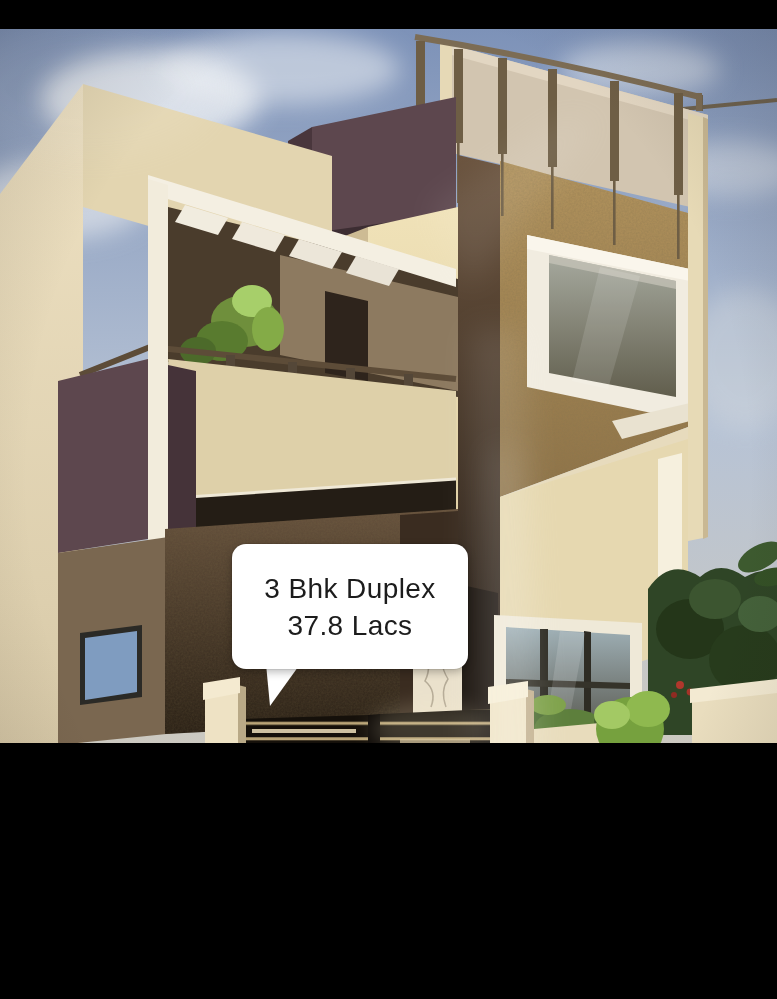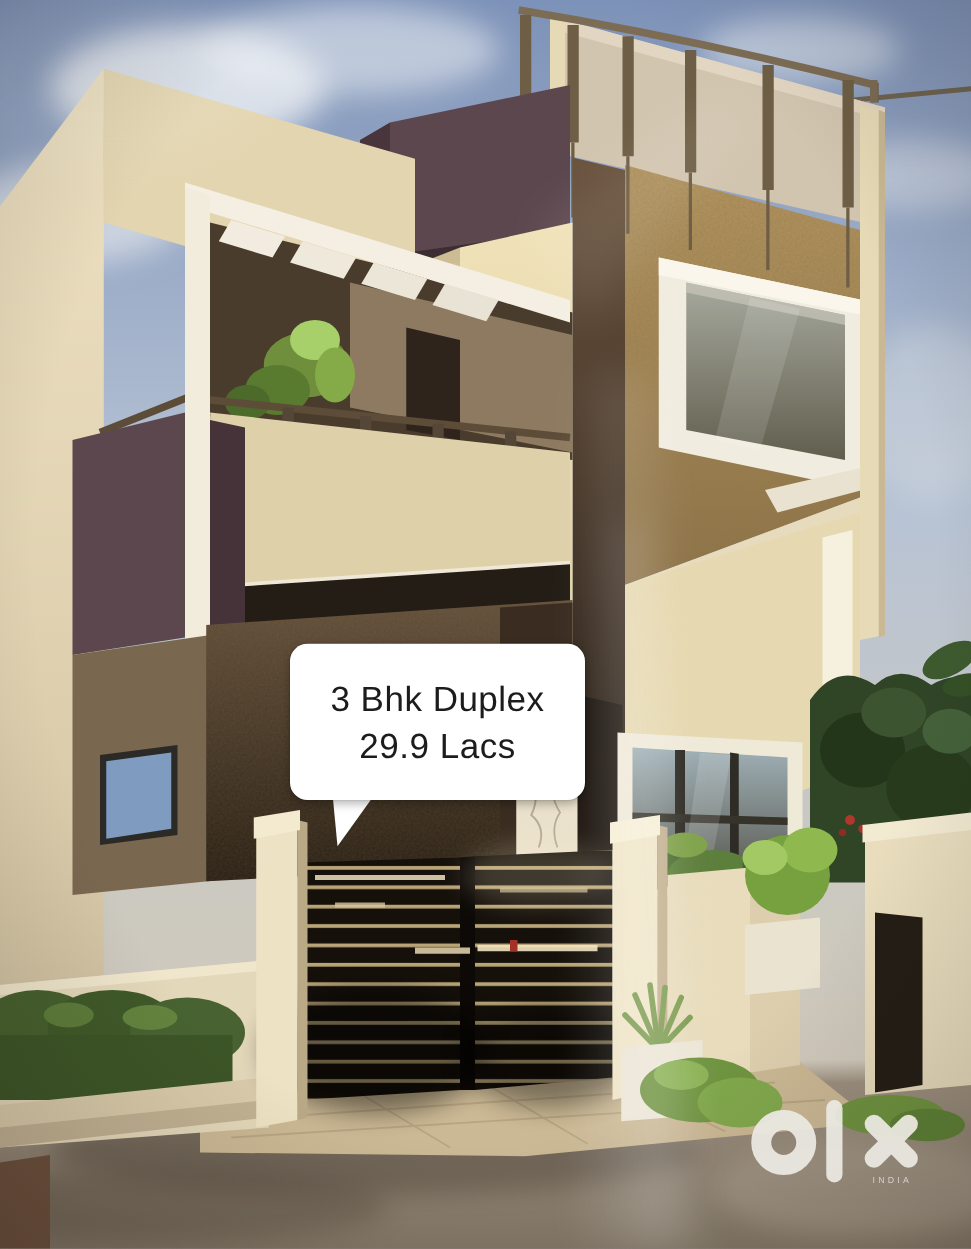--- a/index.html
+++ b/index.html
@@ -1,19 +1,20 @@
 <!DOCTYPE html>
 <html style="--sky-top: #7d92b8; --sky-haze: #d6cbb9; --wall-cream: #e9dcb5; --wall-shade: #cdbb94; --accent-maroon: #5d474e; --texture-tan: #ab8a58; --gate-dark: #15100a; --foliage-dark: #2f4526; --foliage-bright: #7fa24b; --ground: #978b7c; --bubble-bg: #ffffff; --bubble-text: #1c1c1c; --watermark-white: #eceae3;"><head>
 <meta charset="utf-8">
 <style>
   html,body{margin:0;padding:0;background:#000;}
   .screenshot{
-    position:relative;width:777px;height:999px;overflow:hidden;
+    position:relative;width:777px;height:714px;overflow:hidden;
     font-family:"Liberation Sans","DejaVu Sans",sans-serif;
-    background:#737373;
+    background:#4d7c0f;
+    margin-top:29px;
   }
   .scene-svg{position:absolute;left:0;top:0;width:777px;height:999px;display:block;}
   
   .bubble{
     position:absolute;left:232px;top:515px;width:236px;height:125px;
     background:var(--bubble-bg,#ffffff);border-radius:14px;
     box-shadow:0 0 0 1px rgba(0,0,0,.06),0 3px 8px rgba(0,0,0,.28);
     display:flex;flex-direction:column;justify-content:center;align-items:center;
     z-index:5;
   }
@@ -382,21 +383,21 @@
       <polygon points="492,420 514,420 544,999 506,999" fill="#ffffff" opacity="0.13" filter="url(#blurGlare)"></polygon>
       <polygon points="430,180 560,90 600,90 470,260" fill="#ffffff" opacity="0.08" filter="url(#blurGlare)"></polygon>
       <ellipse cx="90" cy="60" rx="130" ry="70" fill="#ffffff" opacity="0.07" filter="url(#blurGlare)"></ellipse>
     </g>
 
     <rect x="0" y="0" width="777" height="999" fill="url(#vignette)"></rect>
   </svg>
 
   <div class="bubble">
     <div class="bubble-line">3 Bhk Duplex</div>
-    <div class="bubble-line">29.9 Lacs</div>
+    <div class="bubble-line">37.8 Lacs</div>
   </div>
   <svg class="bubble-tail" viewBox="0 0 52 46" aria-hidden="true">
     <polygon points="12,1 44,4 16,43" fill="#ffffff" style="fill:var(--bubble-bg,#ffffff)"></polygon>
   </svg>
 
   <div class="watermark" role="img" aria-label="olx">
     <svg width="172" height="84" viewBox="0 0 172 84" aria-hidden="true">
       <g style="fill:none">
         <circle cx="33" cy="36" r="18" fill="none" stroke="#eceae3" stroke-width="16" style="stroke:var(--watermark-white,#eceae3)"></circle>
         <rect x="67" y="2" width="13" height="66" rx="6.5" fill="#eceae3" style="fill:var(--watermark-white,#eceae3)"></rect>

